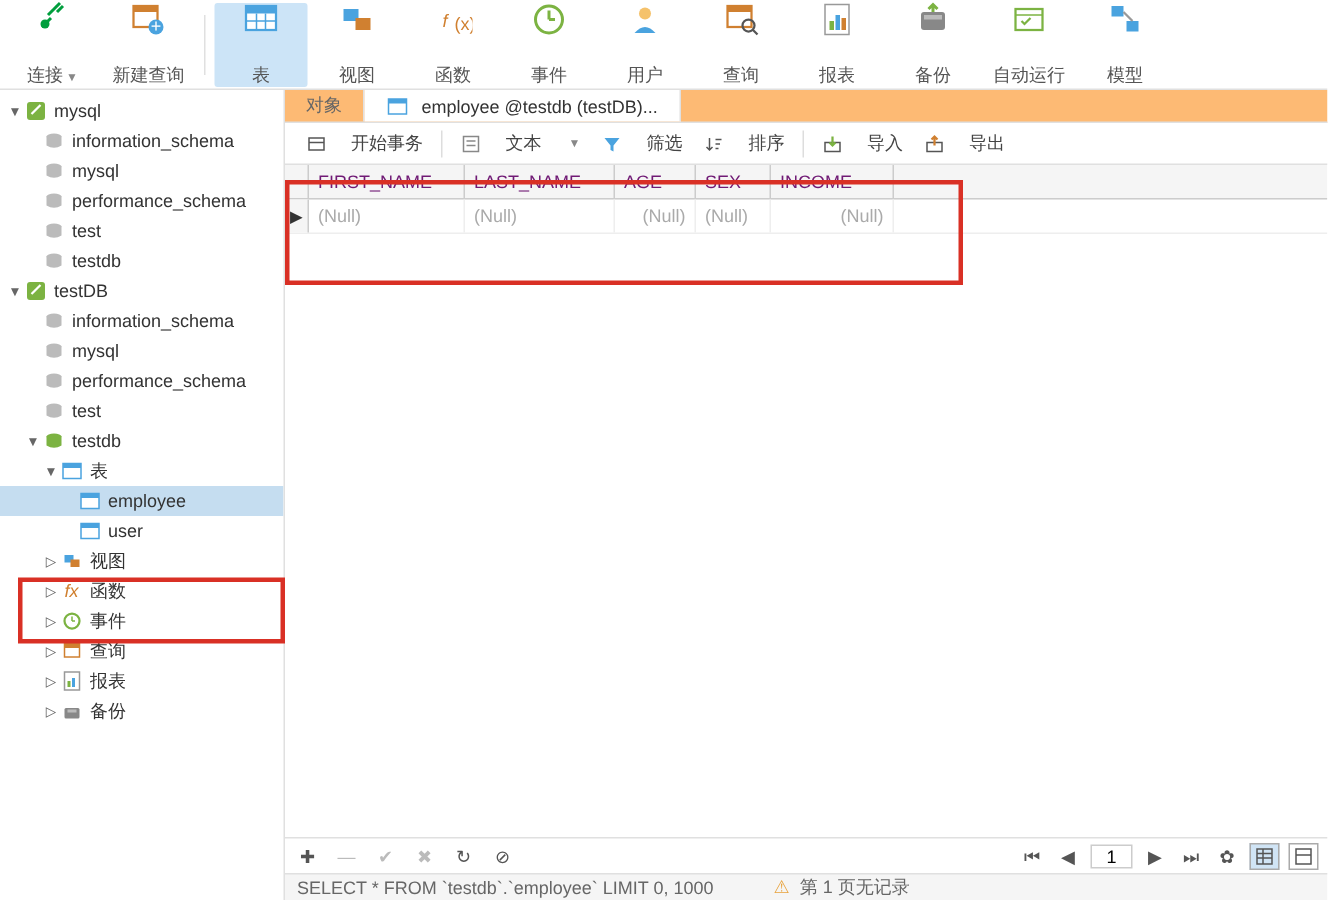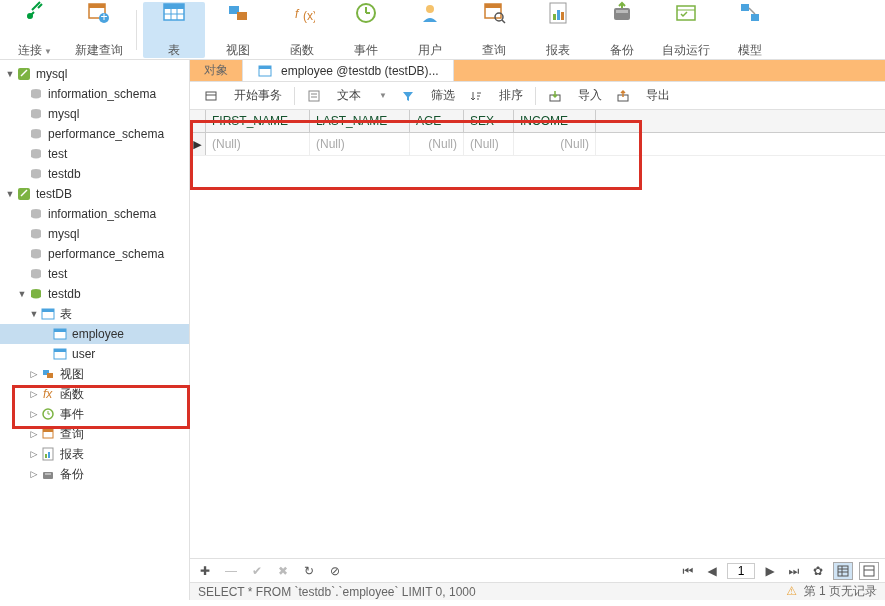--- a/index.html
+++ b/index.html
@@ -33,38 +33,38 @@
 .tab { padding: 0 14px; display: flex; align-items: center; border-right: 1px solid #e0e0e0; cursor: pointer; color: #666; gap: 4px; }
 .tab.active { background: #fff; color: #333; }
 
 .subbar { height: 28px; display: flex; align-items: center; padding: 0 8px; border-bottom: 1px solid #e0e0e0; gap: 2px; }
 .sbtn { display: flex; align-items: center; padding: 2px 6px; cursor: pointer; color: #444; gap: 16px; border-radius: 2px; }
 .sep { width: 1px; height: 18px; background: #ddd; margin: 0 4px; }
 
 .grid { flex: 1; overflow: auto; }
 .ghead { display: flex; background: #f5f5f5; border-bottom: 1px solid #ccc; }
 .gsel { width: 16px; border-right: 1px solid #ccc; background: #f5f5f5; }
-.gcell-h { border-right: 1px solid #ccc; padding: 4px 6px; color: #14532d; font-weight: normal; }
+.gcell-h { border-right: 1px solid #ccc; padding: 4px 6px; color: #701a75; font-weight: normal; }
 .grow { display: flex; border-bottom: 1px solid #eee; }
 .grow .gsel { display: flex; align-items: center; justify-content: center; color: #333; font-size: 11px; }
 .gcell { border-right: 1px solid #eee; padding: 4px 6px; color: #aaa; font-style: normal; }
 .gcell.num { text-align: right; }
 
 .c1 { width: 104px; } .c2 { width: 100px; } .c3 { width: 54px; } .c4 { width: 50px; } .c5 { width: 82px; }
 
 .bottombar { height: 24px; border-top: 1px solid #e0e0e0; display: flex; align-items: center; padding: 0 6px; justify-content: space-between; }
 .bleft { display: flex; gap: 8px; align-items: center; }
 .bright { display: flex; gap: 6px; align-items: center; }
 .bicon { width: 18px; height: 18px; display: flex; align-items: center; justify-content: center; cursor: pointer; color: #555; }
 .bicon.dis { color: #bbb; }
 .pginput { width: 28px; height: 16px; text-align: center; border: 1px solid #ccc; }
 .viewbtn { width: 20px; height: 18px; border: 1px solid #aaa; display:flex; align-items:center; justify-content:center; }
 .viewbtn.act { background: #d0e4f5; }
 
-.status { height: 18px; background: #f5f5f5; border-top: 1px solid #e0e0e0; display: flex; align-items: center; padding: 0 8px; justify-content: space-between; color: #666; font-size: 11px; }
+.status { height: 18px; background: #f5f5f5; border-top: 1px solid #e0e0e0; display: flex; align-items: center; padding: 0 8px; color: #666; font-size: 11px; gap: 40px; }
 .status .warn { color: #e8a33d; }
 
 svg { display: block; }
 </style>
 </head>
 <body>
 
 <div class="toolbar">
   <div class="tbtn">
     <div class="ticon">

